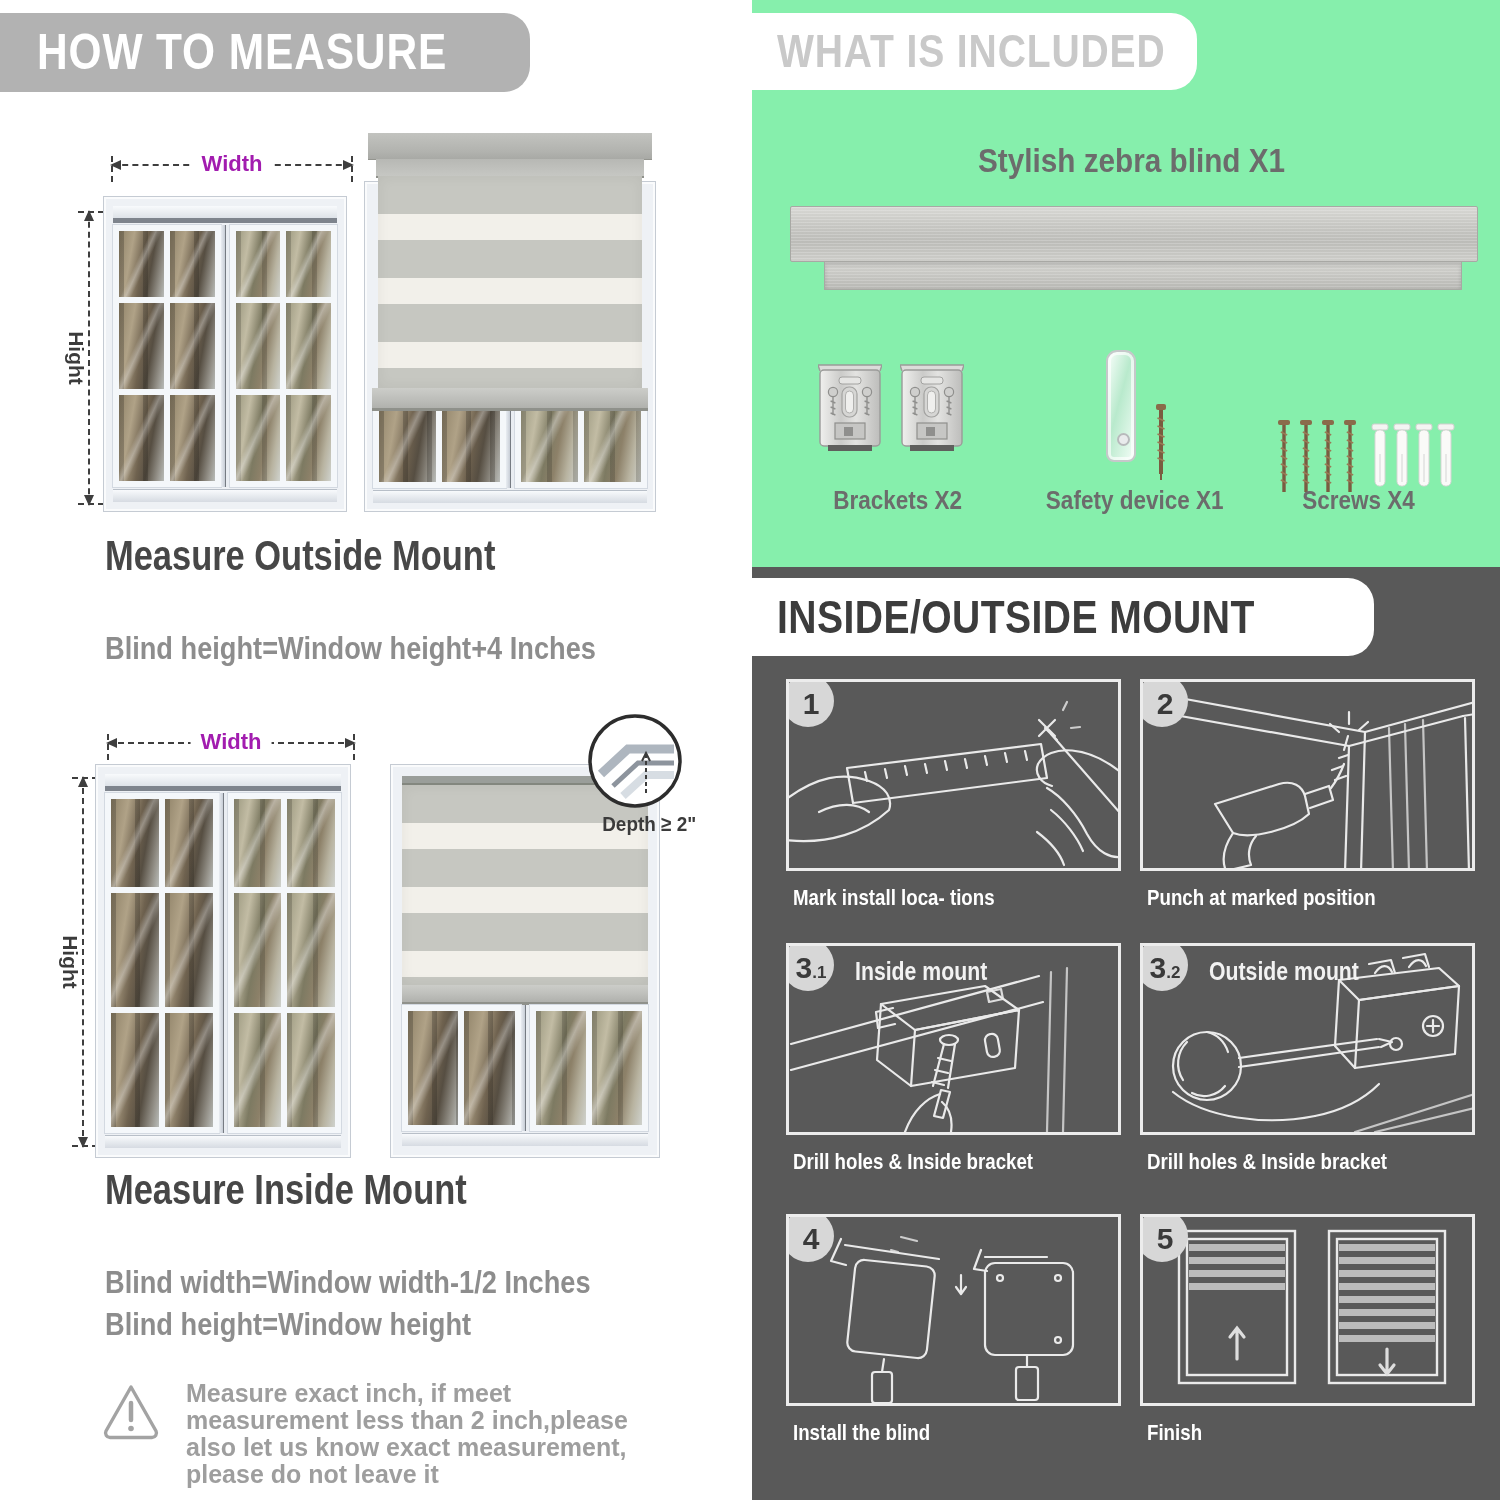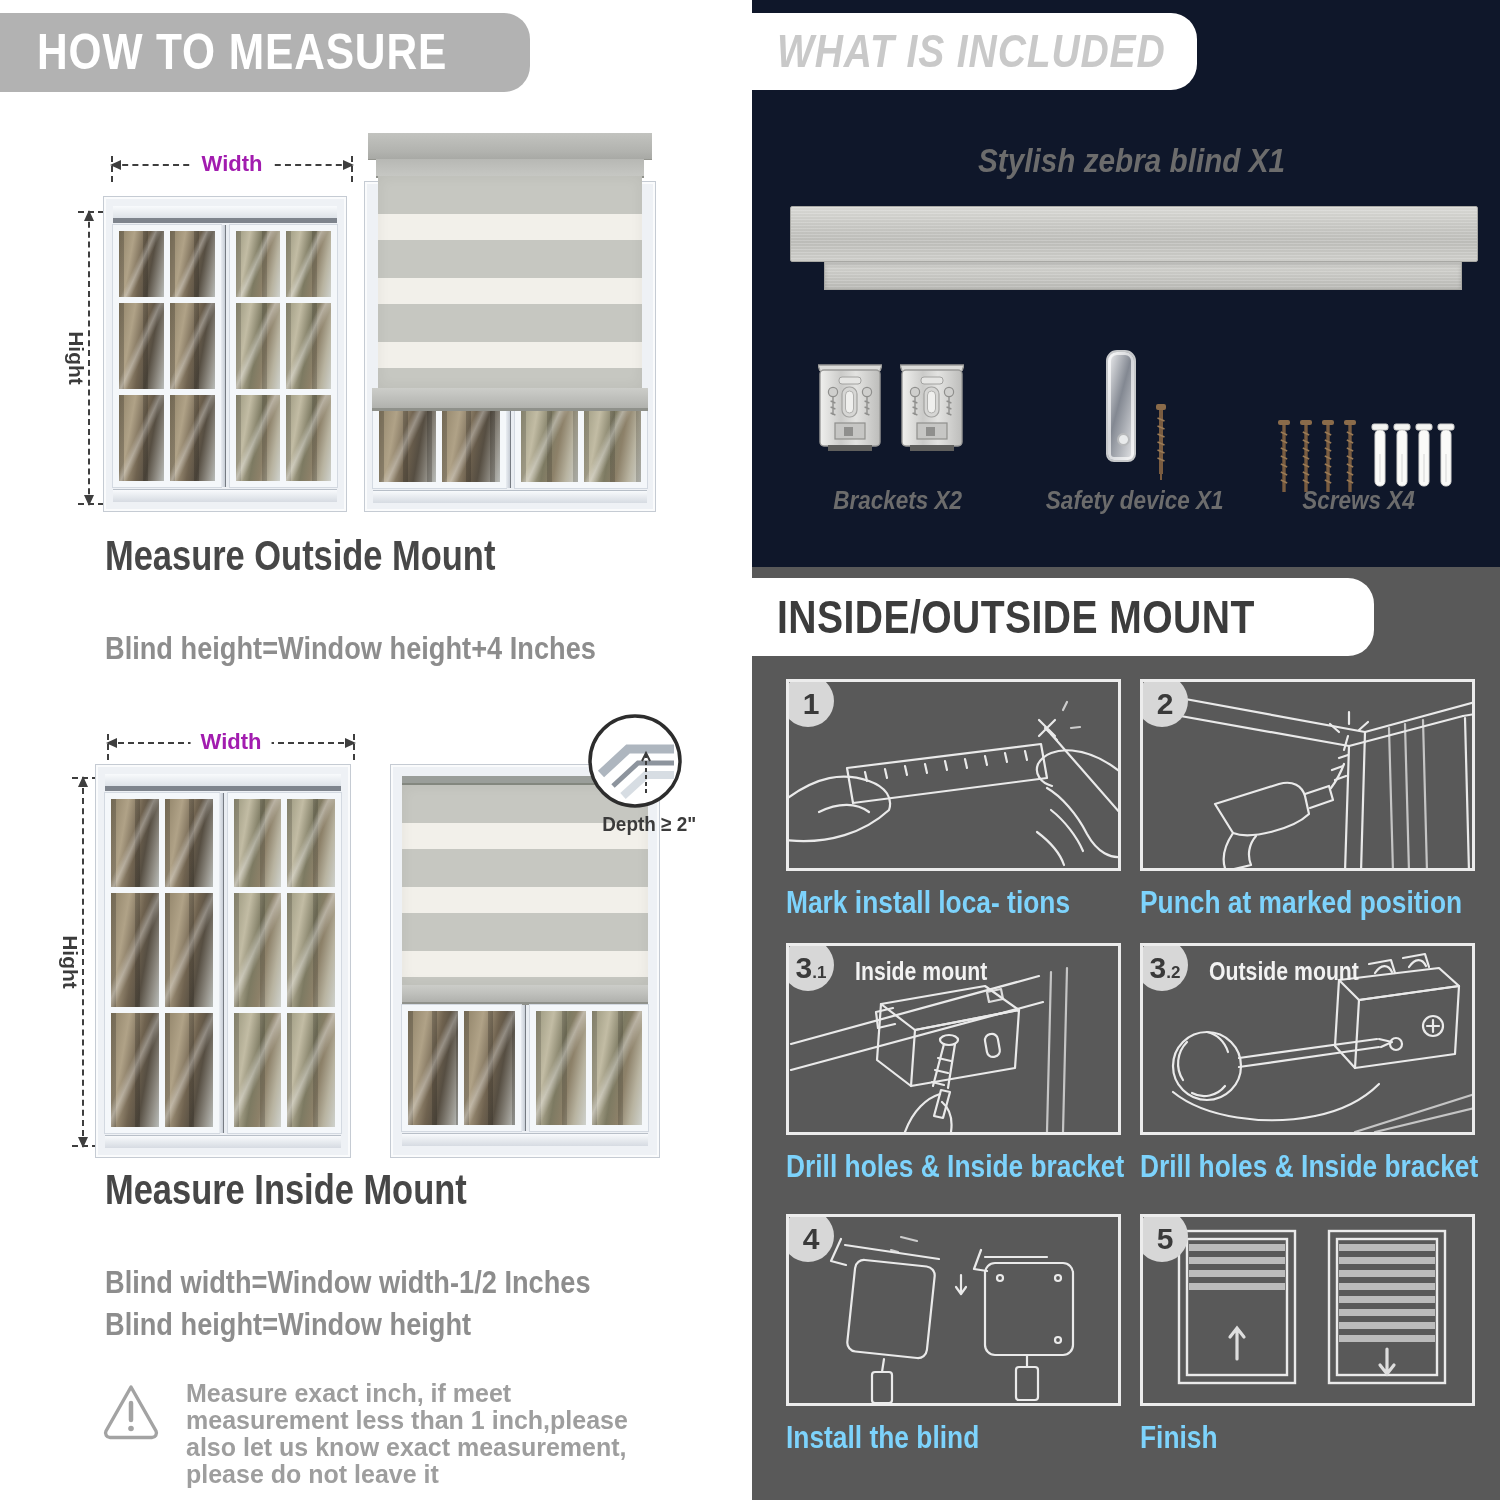--- a/index.html
+++ b/index.html
@@ -63,21 +63,21 @@
      linear-gradient(100deg,#9a977e 0%,#c2bca4 26%,#7d7a62 48%,#8d8169 64%,#b8b3a0 82%,#cfd2cd 100%);}
 
   
   .stripes{background:repeating-linear-gradient(180deg,#c6c7c1 0 38px,#f2f0ea 38px 64px);
            box-shadow:inset 0 0 14px rgba(0,0,0,.06);}
   .b-cap{background:linear-gradient(#c2c3bf,#b2b3af 70%,#a8a9a5);border-bottom:1px solid #94958f;}
   .b-under{background:linear-gradient(#b7b8b4,#c6c7c3);border-bottom:2px solid #8f918b;}
   .b-rail{background:linear-gradient(#cccdc9,#bcbdb9 60%,#b0b1ad);border-bottom:3px solid #8f918b;}
 
   
-  #included-panel{left:752px;top:0;width:748px;height:567px;background:#0f172a;font-style:italic;}
+  #included-panel{left:752px;top:0;width:748px;height:567px;background:#86efac;}
   .item-label{font-size:25px;color:#6c6c6c;text-align:center;}
   .hr-main{height:56px;border:1px solid #a8a8a4;border-radius:2px;box-sizing:border-box;
      background:
        repeating-linear-gradient(180deg,rgba(255,255,255,.20) 0 1px,rgba(0,0,0,0) 1px 3px),
        linear-gradient(180deg,#d8d8d4,#c6c6c2 35%,#bcbcb8 65%,#cdcdc9);}
   .hr-lip{height:28px;margin:0 16px 0 34px;border:1px solid #a8a8a4;border-top:none;box-sizing:border-box;
      background:
        repeating-linear-gradient(180deg,rgba(255,255,255,.18) 0 1px,rgba(0,0,0,0) 1px 3px),
        linear-gradient(180deg,#d3d3cf,#c3c3bf 60%,#b7b7b3);
      box-shadow:inset 0 3px 4px rgba(0,0,0,.14);}
@@ -89,21 +89,21 @@
 
   
   #mount-panel{left:752px;top:567px;width:748px;height:933px;background:#595959;}
   .step{width:335px;}
   .card{position:relative;width:335px;height:192px;border:3px solid #ececec;box-sizing:border-box;overflow:hidden;}
   .badge{position:absolute;top:-7px;left:-7px;width:52px;height:52px;border-radius:50%;background:#d7d7d7;
          color:#3a3a3a;font-size:30px;display:flex;align-items:center;justify-content:center;
          padding:6px 0 0 6px;box-sizing:border-box;}
   .badge .sub{font-size:17px;margin-top:9px;}
   .inner-label{position:absolute;top:11px;left:66px;font-size:25px;color:#f2f2f2;}
-  .caption{margin-top:14px;font-size:31px;color:#7dd3fc;}
+  .caption{margin-top:14px;font-size:22px;color:#ffffff;margin-left:7px;}
   .lineart{stroke:#eaeaea;stroke-width:2.2;fill:none;stroke-linecap:round;stroke-linejoin:round;}
 </style>
 </head>
 <body>
 
 <div id="canvas">
 
   <section class="abs" style="left:0;top:0;width:752px;height:1500px;background:#fff;">
 
     <div class="abs hdr hdr-left">
@@ -260,21 +260,21 @@
       <span class="cxL">Blind height=Window height</span>
     </div>
 
     <div class="abs" style="left:100px;top:1382px;">
       <svg width="62" height="58" viewBox="0 0 62 58">
         <path d="M31,5 L56,49 a4.5,4.5 0 0 1 -4,6.5 H10 a4.5,4.5 0 0 1 -4,-6.5 Z" fill="none" stroke="#a3a3a3" stroke-width="3.4" stroke-linejoin="round"></path>
         <path d="M31,21 V38" stroke="#a3a3a3" stroke-width="4.5" stroke-linecap="round"></path>
         <circle cx="31" cy="46.5" r="2.8" fill="#a3a3a3"></circle>
       </svg>
     </div>
-    <div class="abs warn-text" style="left:186px;top:1380px;">Measure exact inch, if meet measurement less than 1 inch,please also let us know exact measurement, please do not leave it</div>
+    <div class="abs warn-text" style="left:186px;top:1380px;">Measure exact inch, if meet measurement less than 2 inch,please also let us know exact measurement, please do not leave it</div>
   </section>
 
   <section class="abs" id="included-panel">
 
     <div class="abs hdr hdr-included">
       <span class="cxL">WHAT IS INCLUDED</span>
     </div>
 
     <div class="abs" style="left:40px;top:142px;width:680px;text-align:center;font-size:33px;color:#6c6c6c;">
       <span class="cxC">Stylish zebra blind X1</span>

